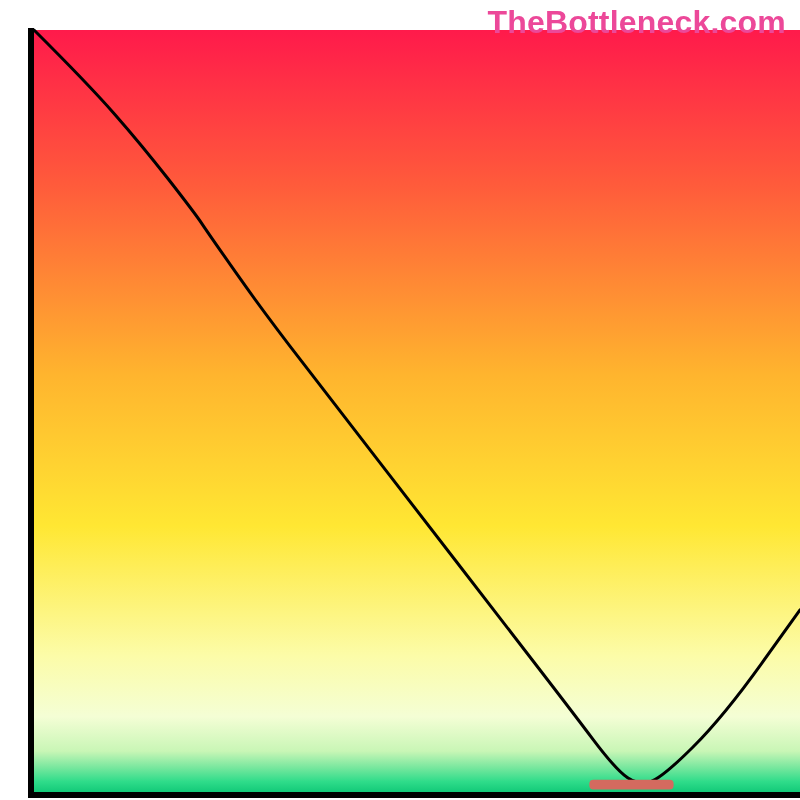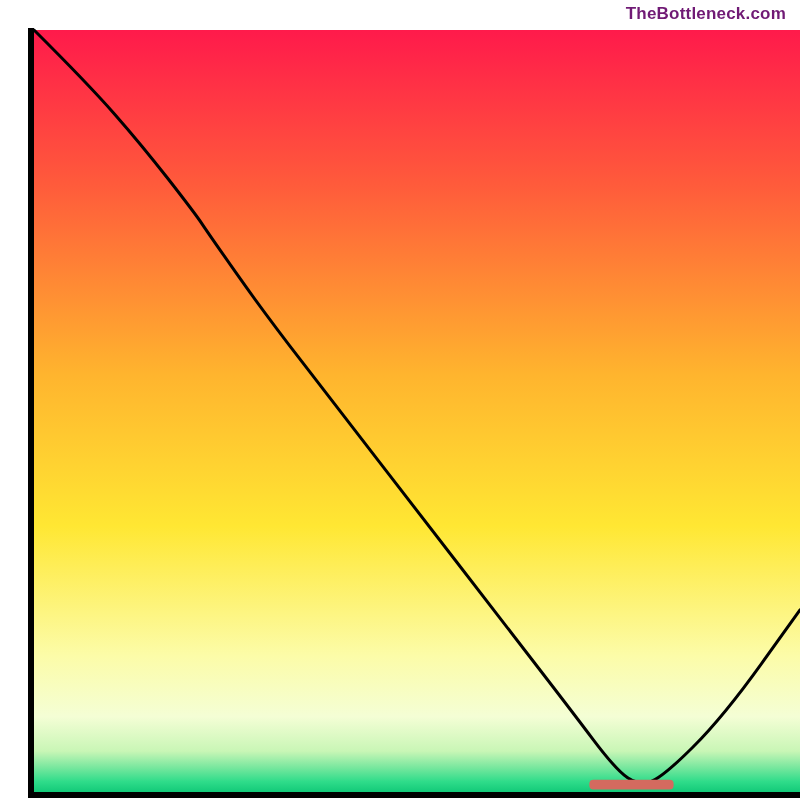--- a/index.html
+++ b/index.html
@@ -13,23 +13,23 @@
   }
   .frame {
     position: relative;
     width: 800px;
     height: 800px;
   }
   .watermark {
     position: absolute;
     top: 4px;
     right: 14px;
-    font-size: 17px;
+    font-size: 32px;
     font-weight: 600;
-    color: #701a75;
+    color: #ec4899;
     letter-spacing: 0.2px;
     user-select: none;
   }
   svg {
     display: block;
   }
 </style>
 </head>
 <body>
 

